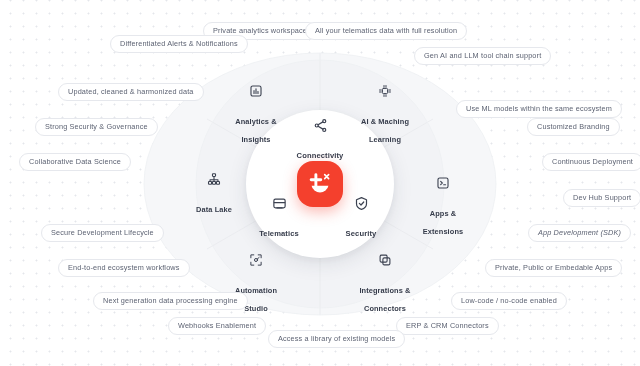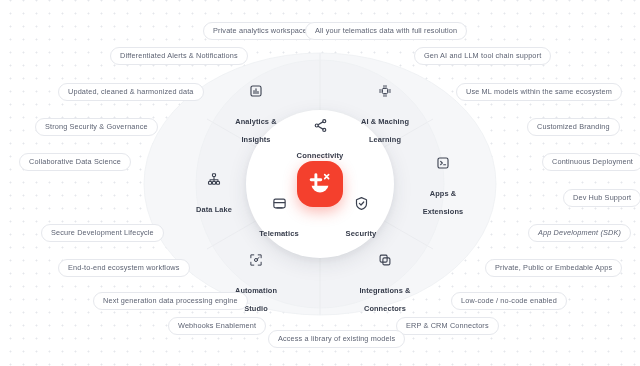--- a/index.html
+++ b/index.html
@@ -207,21 +207,21 @@
         <line x1="2.6" y1="10.3" x2="5.6" y2="10.3"></line>
           <line x1="2.6" y1="13.7" x2="5.6" y2="13.7"></line>
         <line x1="18.4" y1="10.3" x2="21.4" y2="10.3"></line>
           <line x1="18.4" y1="13.7" x2="21.4" y2="13.7"></line>
       </svg>
     </span>
     <span class="lbl">AI &amp; Maching
 Learning</span>
   </div>
 
-  <div class="node" style="left:443px; top:156px;">
+  <div class="node" style="left:443px; top:176px;">
     <span class="ico">
       <svg width="14" height="14" viewBox="0 0 24 24" fill="none" stroke="currentColor" stroke-width="1.9" stroke-linecap="round" stroke-linejoin="round">
         <rect x="3.4" y="3.4" width="17.2" height="17.2" rx="3"></rect>
         <polyline points="8,9.2 10.8,12 8,14.8"></polyline>
         <line x1="13.2" y1="15" x2="16.4" y2="15"></line>
       </svg>
     </span>
     <span class="lbl">Apps &amp;
 Extensions</span>
   </div>
@@ -261,24 +261,24 @@
         <rect x="16.2" y="16.4" width="5.2" height="4.6" rx="1"></rect>
         <line x1="12" y1="7.6" x2="12" y2="16.4"></line>
         <path d="M5.2 16.4 v-3.2 h13.6 v3.2"></path>
       </svg>
     </span>
     <span class="lbl">Data Lake</span>
   </div>
 
   <div class="pill" style="left:203px; top:22px;"><span>Private analytics workspace</span></div>
   <div class="pill" style="left:305px; top:22px;"><span>All your telematics data with full resolution</span></div>
-  <div class="pill" style="left:110px; top:47px;text-align:center;"><span>Differentiated Alerts &amp; Notifications</span></div>
+  <div class="pill" style="left:110px; top:35px;text-align:center;"><span>Differentiated Alerts &amp; Notifications</span></div>
   <div class="pill" style="left:414px; top:47px;"><span>Gen AI and LLM tool chain support</span></div>
   <div class="pill" style="left:58px;  top:83px;"><span>Updated, cleaned &amp; harmonized data</span></div>
-  <div class="pill" style="left:456px; top:83px;text-align:right;"><span>Use ML models within the same ecosystem</span></div>
+  <div class="pill" style="left:456px; top:100px;text-align:right;"><span>Use ML models within the same ecosystem</span></div>
   <div class="pill" style="left:35px;  top:118px;"><span>Strong Security &amp; Governance</span></div>
   <div class="pill" style="left:527px; top:118px;"><span>Customized Branding</span></div>
   <div class="pill" style="left:19px;  top:153px;"><span>Collaborative Data Science</span></div>
   <div class="pill" style="left:542px; top:153px;"><span>Continuous Deployment</span></div>
   <div class="pill" style="left:563px; top:189px;"><span>Dev Hub Support</span></div>
   <div class="pill" style="left:41px;  top:224px;"><span>Secure Development Lifecycle</span></div>
   <div class="pill" style="left:528px; top:224px;font-style:italic;"><span>App Development (SDK)</span></div>
   <div class="pill" style="left:58px;  top:259px;"><span>End-to-end ecosystem workflows</span></div>
   <div class="pill" style="left:485px; top:259px;"><span>Private, Public or Embedable Apps</span></div>
   <div class="pill" style="left:93px;  top:292px;"><span>Next generation data processing engine</span></div>

